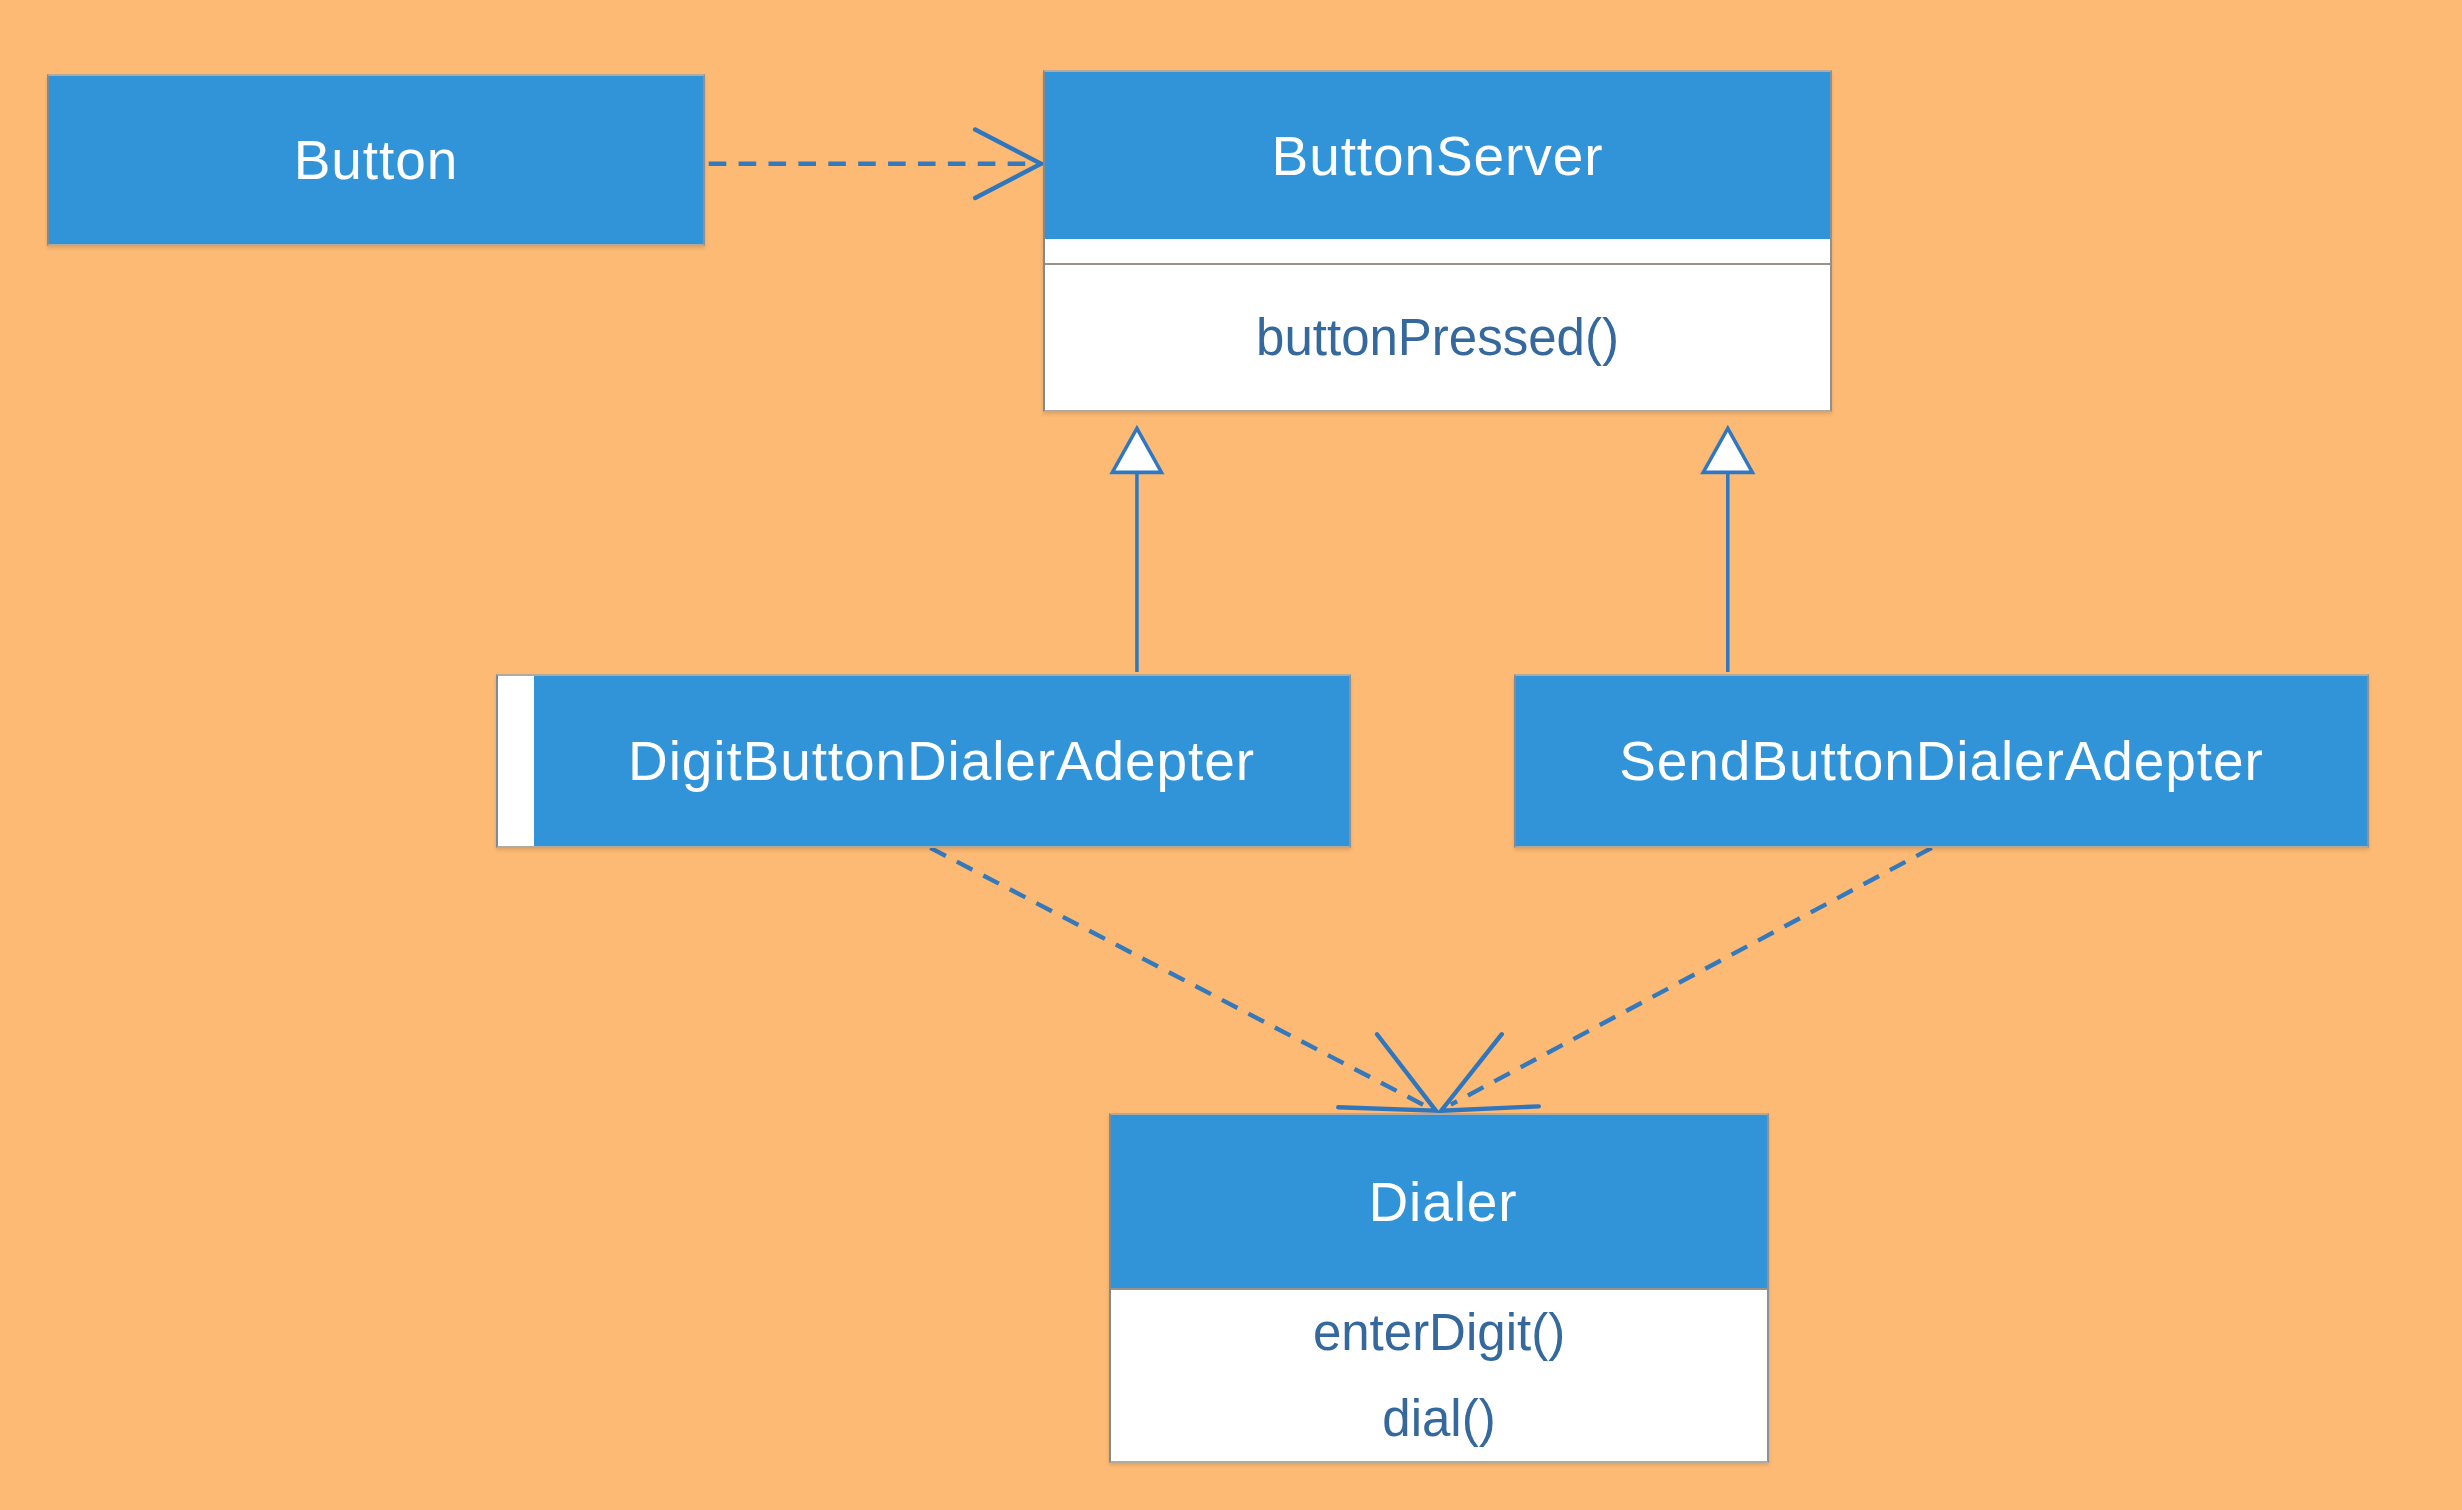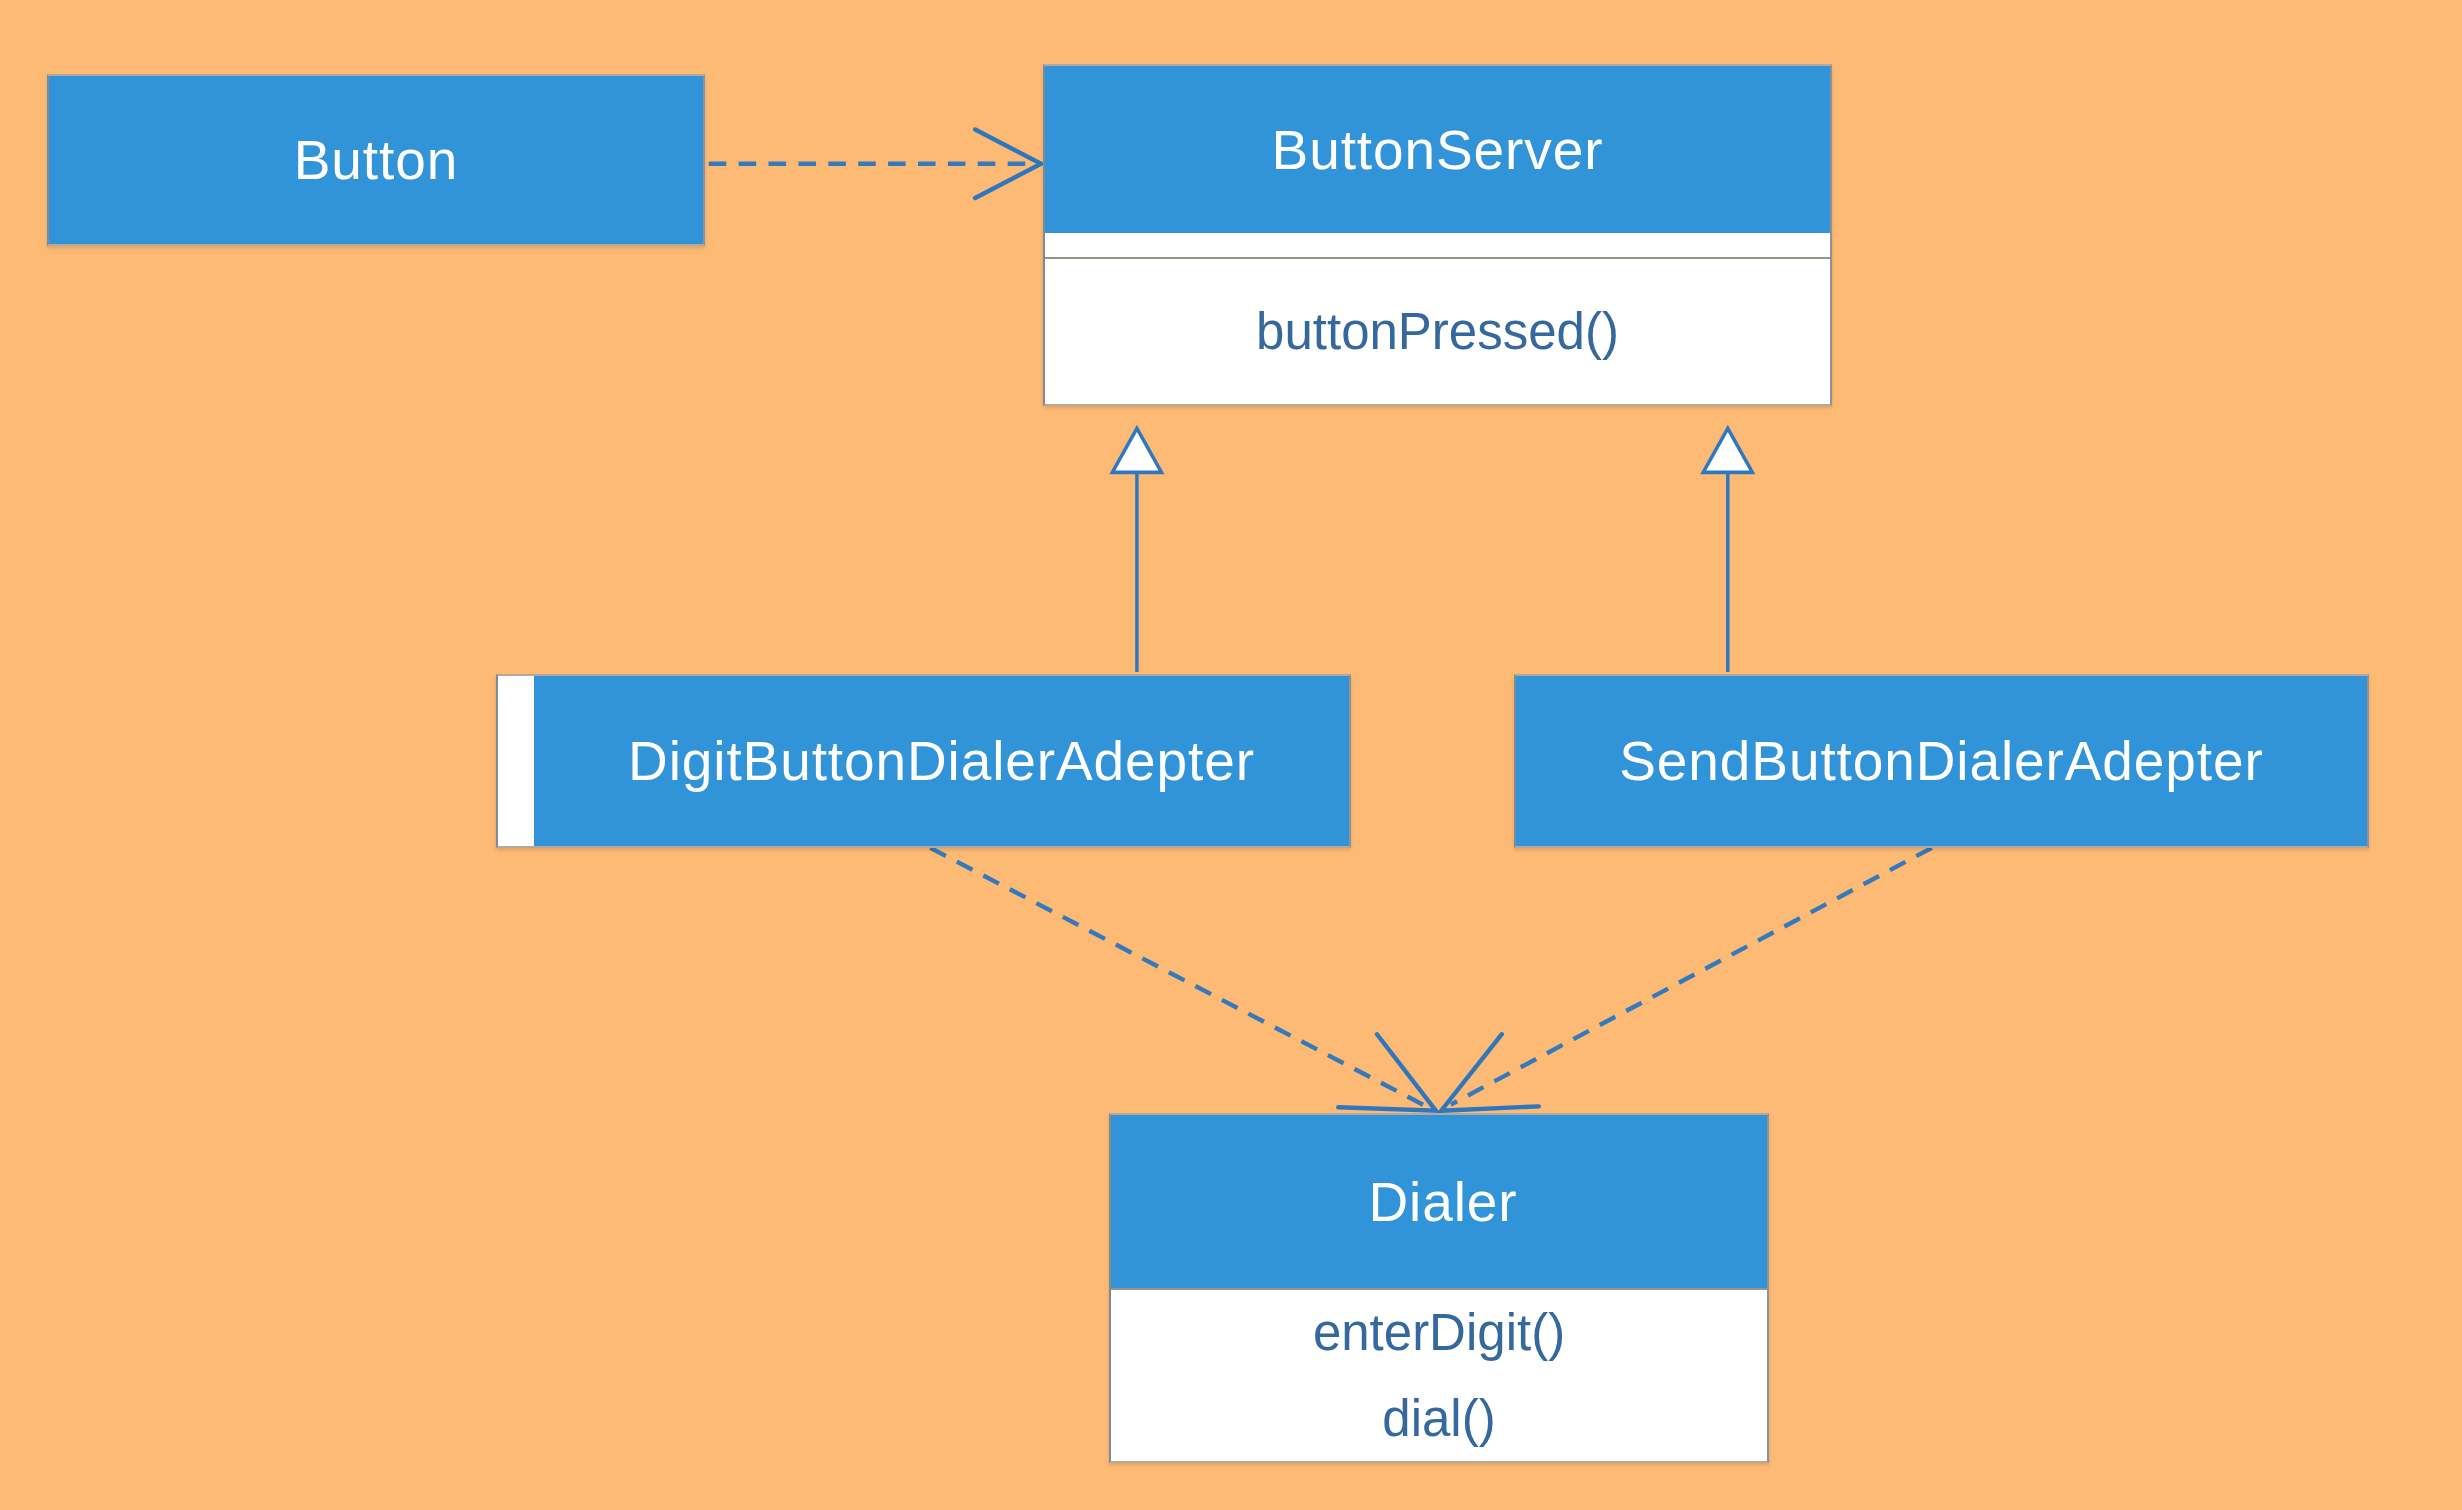--- a/index.html
+++ b/index.html
@@ -61,21 +61,21 @@
     font-weight: 500;
     text-align: center;
     flex: 1 1 auto;
     display: flex;
     align-items: center;
     justify-content: center;
   }
 
   
   #box-button       { left:   47px; top:   74px; width: 658px; height: 172px; }
-  #box-buttonserver { left: 1043px; top:   64px; width: 789px; height: 342px; gap: 24px; }
+  #box-buttonserver { left: 1043px; top:   70px; width: 789px; height: 342px; gap: 24px; }
   #box-digit        { left:  496px; top:  674px; width: 855px; height: 174px; padding-left: 36px; }
   #box-send         { left: 1514px; top:  674px; width: 855px; height: 174px; }
   #box-dialer       { left: 1109px; top: 1113px; width: 660px; height: 350px; }
 
   #box-buttonserver .uml-header { height: 167px; }
   #box-dialer .uml-header { height: 173px; padding-left: 8px; }
 
   .dash {
     stroke: #3579bd;
     stroke-width: 5;

